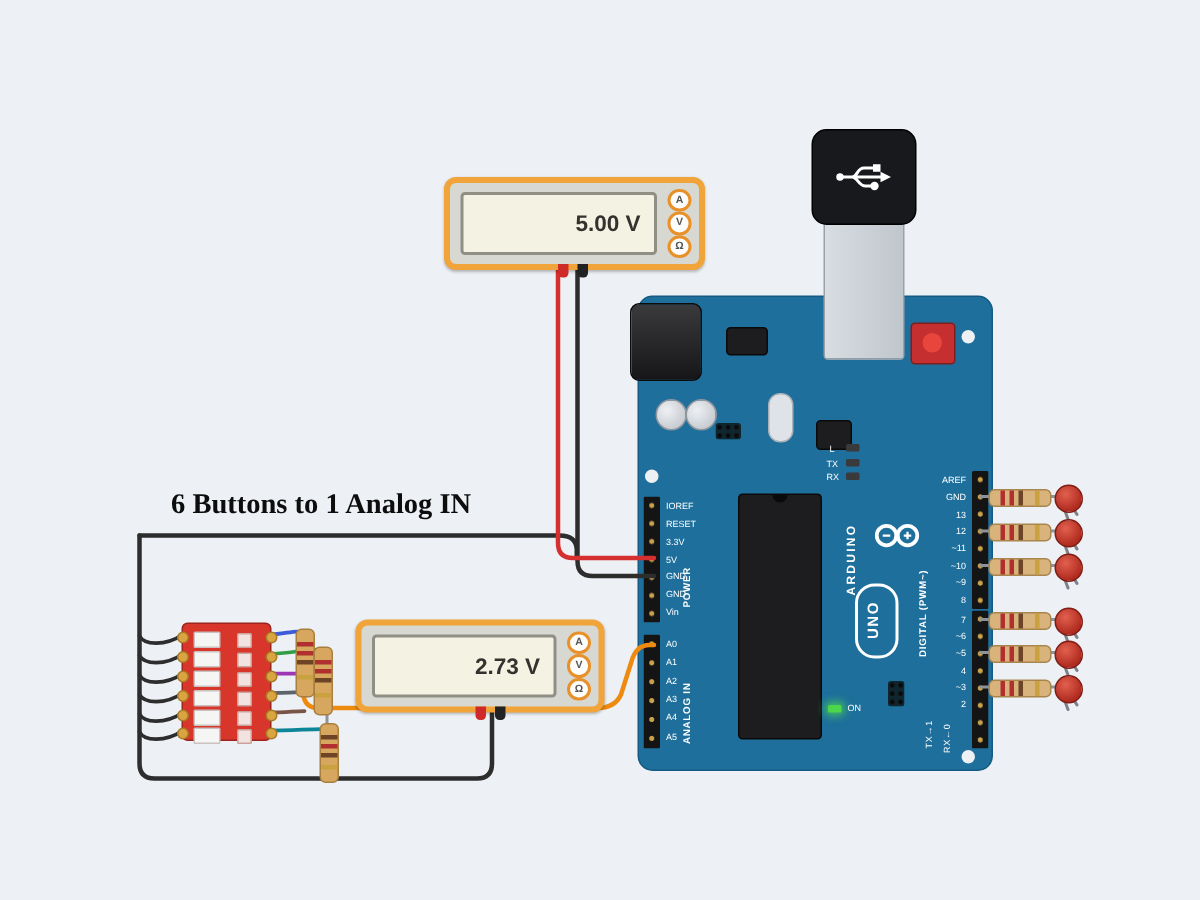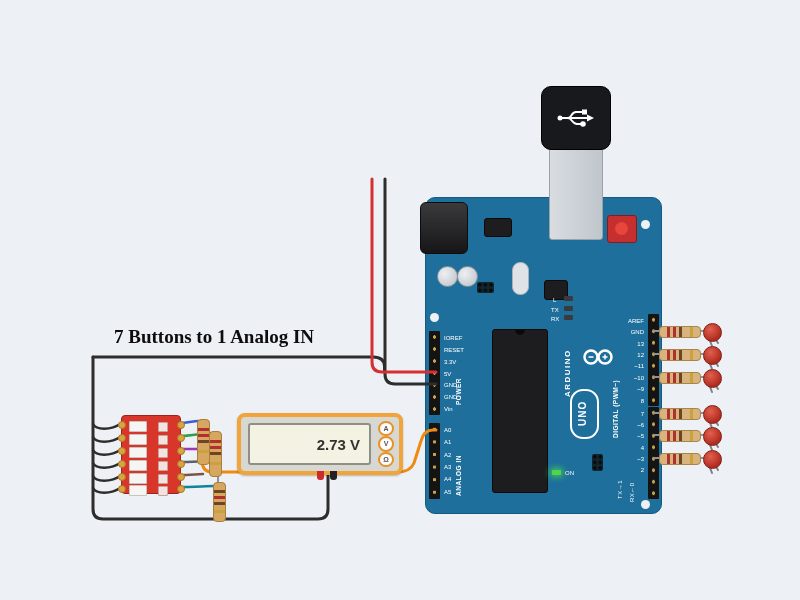--- a/index.html
+++ b/index.html
@@ -102,22 +102,34 @@
                M 654 377 H 661 M 697 377 H 705 M 654 413 H 661 M 697 413 H 705
                M 654 435 H 661 M 697 435 H 705 M 654 458 H 661 M 697 458 H 705
                M 218 473 V 484" stroke="#8d9499" stroke-width="2"></path>
 
       <path d="M 709 338 L 712 346 M 715 338 L 718 343 M 709 361 L 712 369 M 715 361 L 718 366
                M 709 384 L 712 392 M 715 384 L 718 389 M 709 420 L 712 428 M 715 420 L 718 425
                M 709 442 L 712 450 M 715 442 L 718 447 M 709 465 L 712 473 M 715 465 L 718 470" stroke="#7d8288" stroke-width="2"></path>
     </g>
   </svg>
 
-  <div class="note" style="left:114px;top:326px;">7 Buttons to 1 Analog IN</div>
-
+  <div class="note" style="left:114px;top:326px;">6 Buttons to 1 Analog IN</div>
+
+  <div class="mm" style="left:296px;top:118px;width:166px;height:54px;">
+    <div class="mm-lcd">
+      <span>5.00 V</span>
+    </div>
+    <div class="mm-ctl">
+      <div class="mm-btn">A</div>
+      <div class="mm-btn">V</div>
+      <div class="mm-btn">Ω</div>
+    </div>
+    <span class="term red" style="left:72px;"></span>
+    <span class="term blk" style="left:85px;"></span>
+  </div>
 
   <div class="mm" style="left:237px;top:413px;width:158px;height:54px;">
     <div class="mm-lcd">
       <span>2.73 V</span>
     </div>
     <div class="mm-ctl">
       <div class="mm-btn">A</div>
       <div class="mm-btn">V</div>
       <div class="mm-btn">Ω</div>
     </div>

